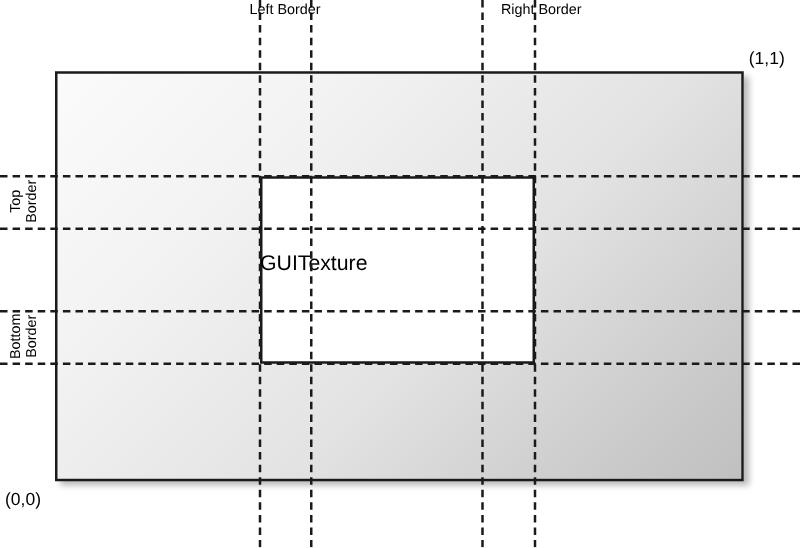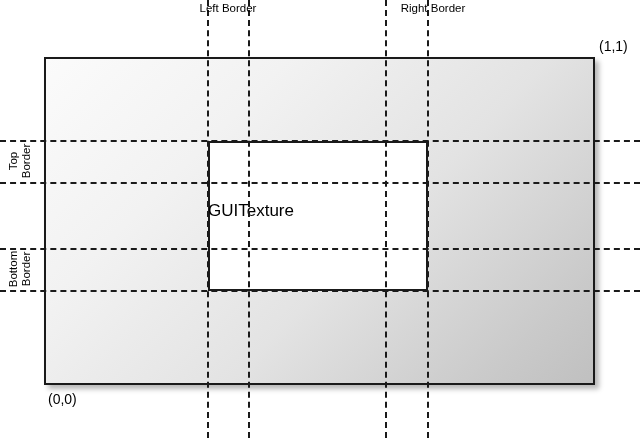--- a/index.html
+++ b/index.html
@@ -102,21 +102,21 @@
   }
 
   
   .corner-label {
     position: absolute;
     font-size: 14px;
     line-height: 1;
     white-space: nowrap;
   }
   .corner-tr { left: 599px; top: 39px; }
-  .corner-bl { left: 4px;  top: 392px; margin-left: 44px; }
+  .corner-bl { left: 4px;  top: 392px; }
 </style>
 </head>
 <body>
 
 <div id="diagram">
 
   <div class="screen-rect"></div>
 
   <div class="texture-rect"></div>
   <div class="texture-label">GUITexture</div>

